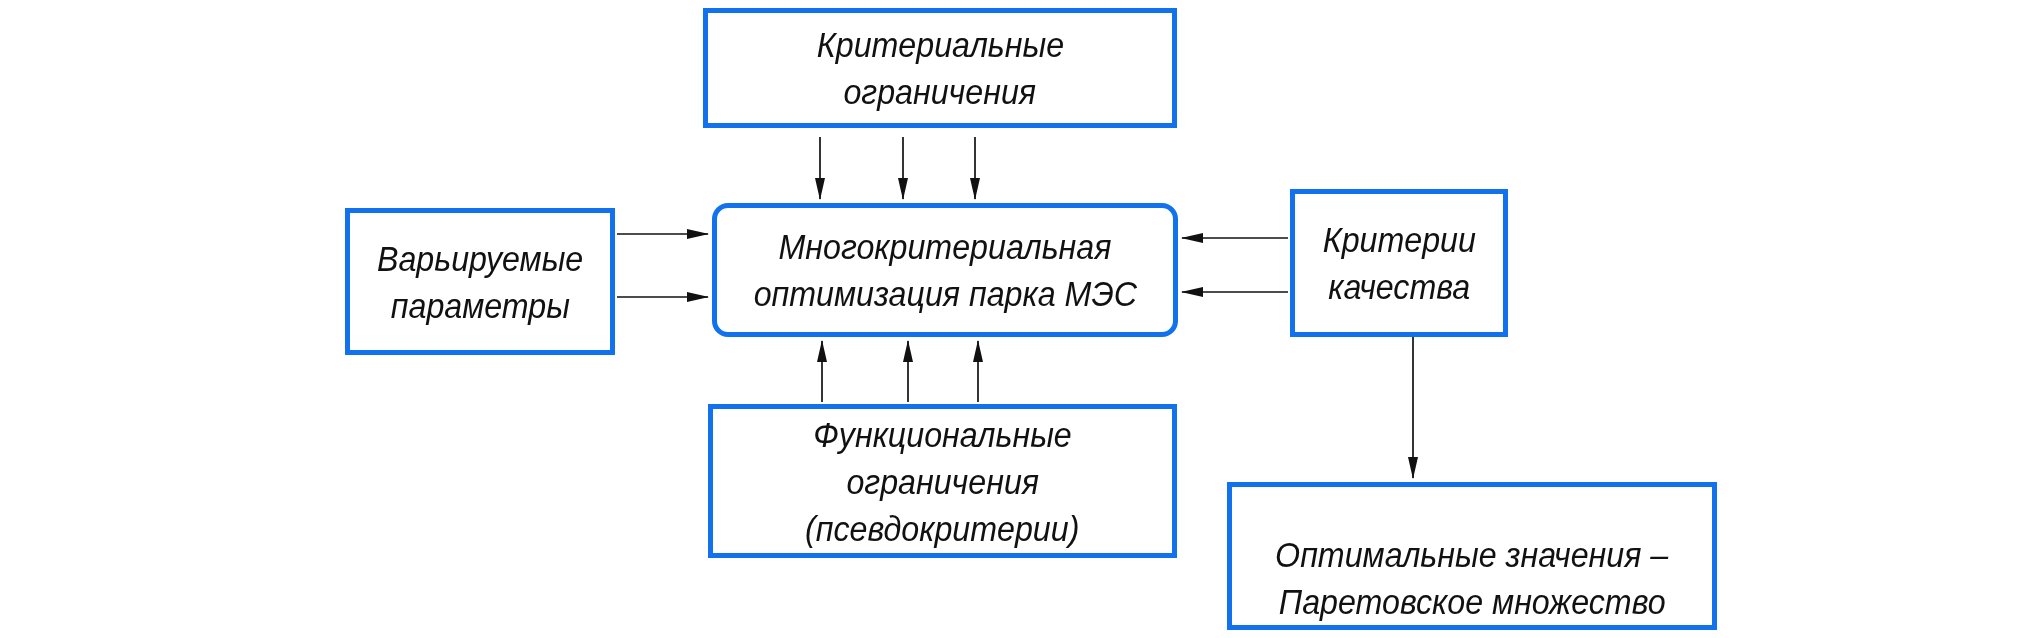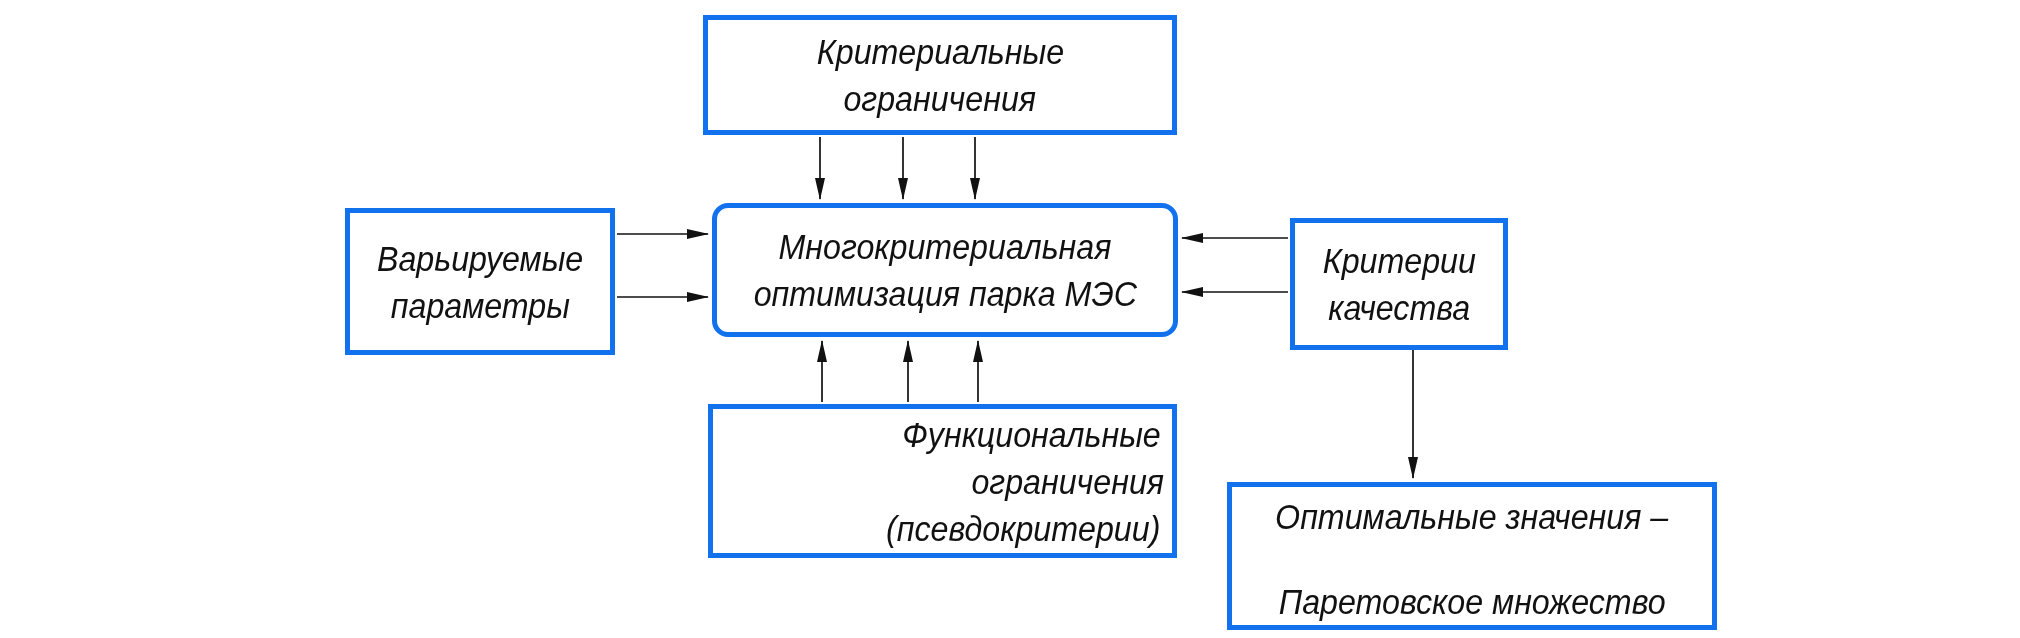--- a/index.html
+++ b/index.html
@@ -22,21 +22,21 @@
     position: absolute;
     border: 5px solid var(--box-border, #1272ee);
     background: #fff;
     display: flex;
     flex-direction: column;
     align-items: center;
     justify-content: center;
     text-align: center;
   }
   .box.top-aligned {
-    justify-content: space-between;
+    justify-content: flex-end;
     padding-top: 6px;
   }
   .line {
     display: inline-block;
     font-style: italic;
     font-size: 35px;
     line-height: 47px;
     color: var(--text, #111);
     transform: scaleX(0.92);
     white-space: nowrap;
@@ -73,41 +73,41 @@
     <line x1="1288" y1="238" x2="1182" y2="238" marker-end="url(#ah)"></line>
     <line x1="1288" y1="292" x2="1182" y2="292" marker-end="url(#ah)"></line>
 
     <line x1="822" y1="402" x2="822" y2="341" marker-end="url(#ah)"></line>
     <line x1="908" y1="402" x2="908" y2="341" marker-end="url(#ah)"></line>
     <line x1="978" y1="402" x2="978" y2="341" marker-end="url(#ah)"></line>
 
     <line x1="1413" y1="337" x2="1413" y2="478" marker-end="url(#ah)"></line>
   </svg>
 
-  <div class="box" style="left:703px; top:15px; width:474px; height:120px;">
+  <div class="box" style="left:703px; top:8px; width:474px; height:120px;">
     <span class="line">Критериальные</span>
     <span class="line">ограничения</span>
   </div>
 
   <div class="box" style="left:345px; top:208px; width:270px; height:147px;">
     <span class="line">Варьируемые</span>
     <span class="line">параметры</span>
   </div>
 
   <div class="box" style="left:712px; top:203px; width:466px; height:134px;border-radius:16px;">
     <span class="line">Многокритериальная</span>
     <span class="line">оптимизация парка МЭС</span>
   </div>
 
-  <div class="box" style="left:1290px; top:218px; width:218px; height:132px;">
+  <div class="box" style="left:1290px; top:189px; width:218px; height:148px;">
     <span class="line">Критерии</span>
     <span class="line">качества</span>
   </div>
 
-  <div class="box" style="left:708px; top:404px; width:469px; height:154px;align-items:flex-end;">
+  <div class="box" style="left:708px; top:404px; width:469px; height:154px;">
     <span class="line">Функциональные</span>
     <span class="line">ограничения</span>
     <span class="line">(псевдокритерии)</span>
   </div>
 
   <div class="box top-aligned" style="left:1227px; top:482px; width:490px; height:148px;">
     <span class="line">Оптимальные значения –</span>
     <span class="line">Паретовское множество</span>
   </div>
 

